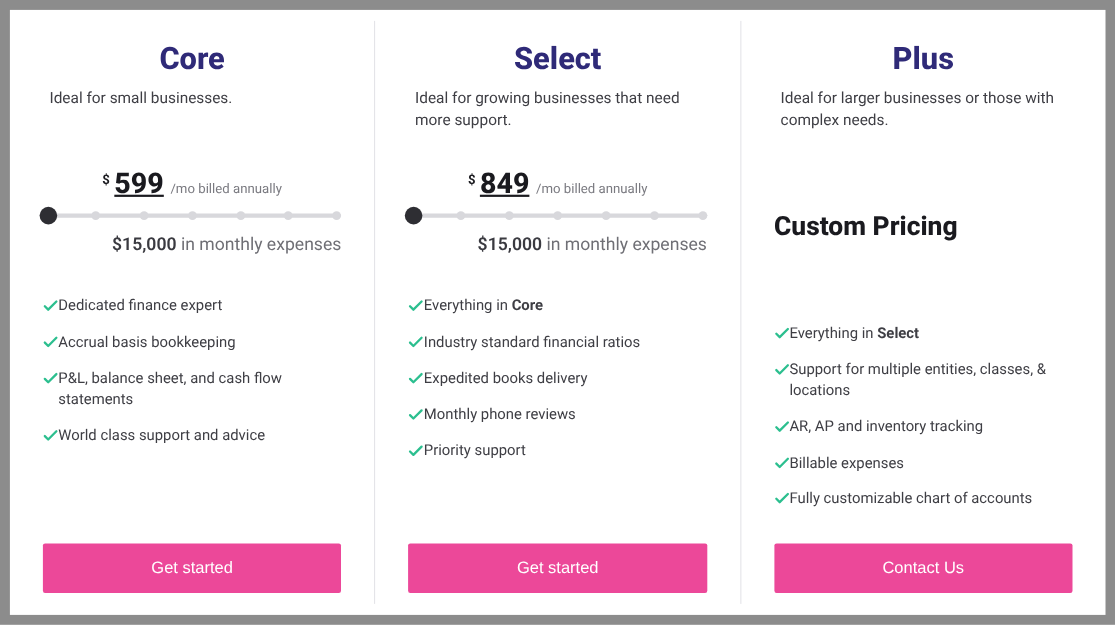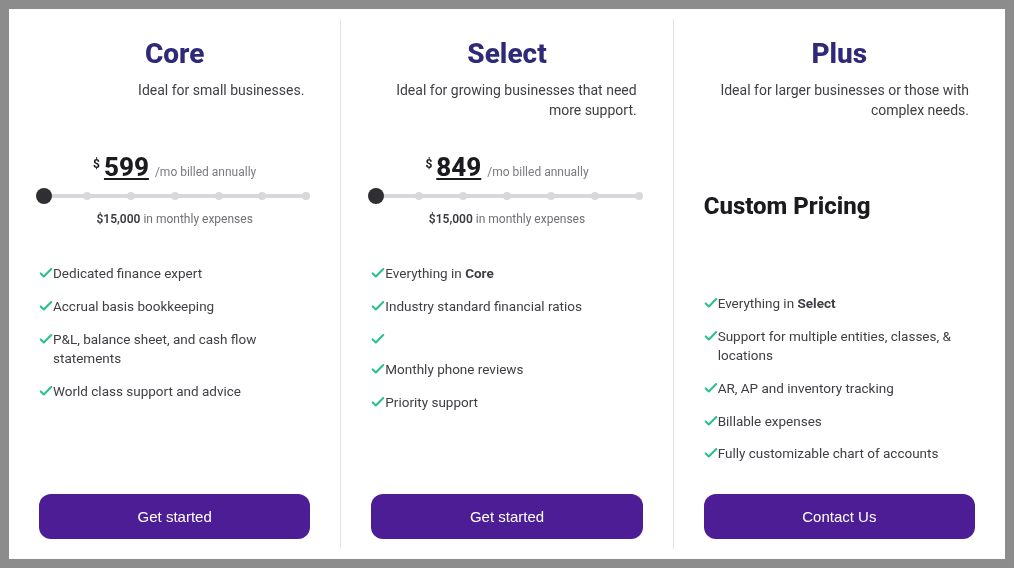--- a/index.html
+++ b/index.html
@@ -28,21 +28,21 @@
       margin: 10px 0;
     }
     .plan-title {
       text-align: center;
       color: #2f2a78;
       font-size: 28px;
       font-weight: 800;
       margin-bottom: 10px;
     }
     .plan-desc {
-      text-align: right;
+      text-align: left;
       color: #3e3e44;
       font-size: 14px;
       line-height: 1.45;
       margin-bottom: 30px;
       min-height: 42px;
       padding: 0 6px;
     }
     .price-block {
       text-align: center;
       margin-bottom: 4px;
@@ -95,22 +95,22 @@
       background: #d8d8dc;
     }
     .slider-thumb {
       position: absolute;
       left: -3px; top: 2px;
       width: 16px; height: 16px;
       border-radius: 50%;
       background: #2e2e33;
     }
     .slider-label {
-      text-align: center;
-      font-size: 12px;
+      text-align: right;
+      font-size: 16px;
       color: #6f6f75;
       margin-bottom: 38px;
     }
     .slider-label b {
       color: #3a3a40;
       font-weight: 600;
     }
     .custom-pricing {
       text-align: left;
       font-size: 24px;
@@ -135,28 +135,28 @@
     }
     .feature b { font-weight: 700; }
     .check {
       flex-shrink: 0;
       width: 14px; height: 14px;
       margin-top: 2px;
     }
     .cta {
       margin-top: 16px;
       width: 100%;
-      background: #4c1d95;
+      background: #ec4899;
       color: #fff;
       border: none;
       padding: 14px 0;
       font-size: 15px;
       font-weight: 500;
       cursor: pointer;
-      border-radius: 12px;
+      border-radius: 2px;
     }
   </style>
 </head>
 <body>
 
 <div class="page">
 
   <div class="plan">
     <div class="plan-title">Core</div>
     <div class="plan-desc">Ideal for small businesses.</div>
@@ -250,20 +250,21 @@
       <li class="feature">
         <svg class="check" viewBox="0 0 16 16">
             <path fill="none" stroke="#2cbf8f" stroke-width="2.4" stroke-linecap="round" stroke-linejoin="round" d="M2 8.5l3.5 3.5L14 3.5"></path>
           </svg>
         <span>Industry standard financial ratios</span>
       </li>
       <li class="feature">
         <svg class="check" viewBox="0 0 16 16">
             <path fill="none" stroke="#2cbf8f" stroke-width="2.4" stroke-linecap="round" stroke-linejoin="round" d="M2 8.5l3.5 3.5L14 3.5"></path>
           </svg>
+        <span>Expedited books delivery</span>
       </li>
       <li class="feature">
         <svg class="check" viewBox="0 0 16 16">
             <path fill="none" stroke="#2cbf8f" stroke-width="2.4" stroke-linecap="round" stroke-linejoin="round" d="M2 8.5l3.5 3.5L14 3.5"></path>
           </svg>
         <span>Monthly phone reviews</span>
       </li>
       <li class="feature">
         <svg class="check" viewBox="0 0 16 16">
             <path fill="none" stroke="#2cbf8f" stroke-width="2.4" stroke-linecap="round" stroke-linejoin="round" d="M2 8.5l3.5 3.5L14 3.5"></path>

